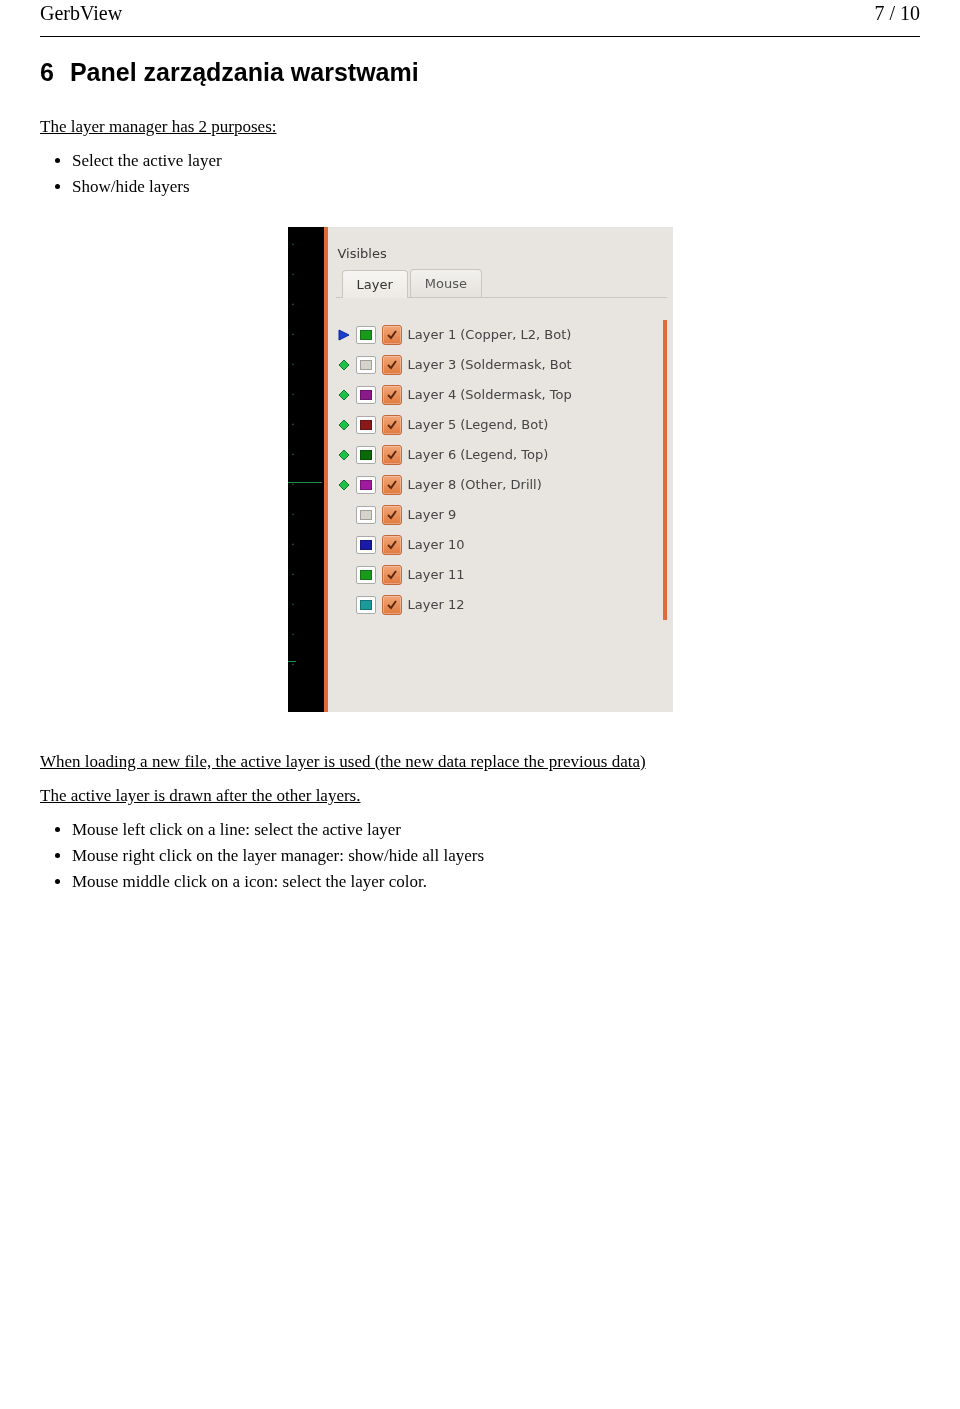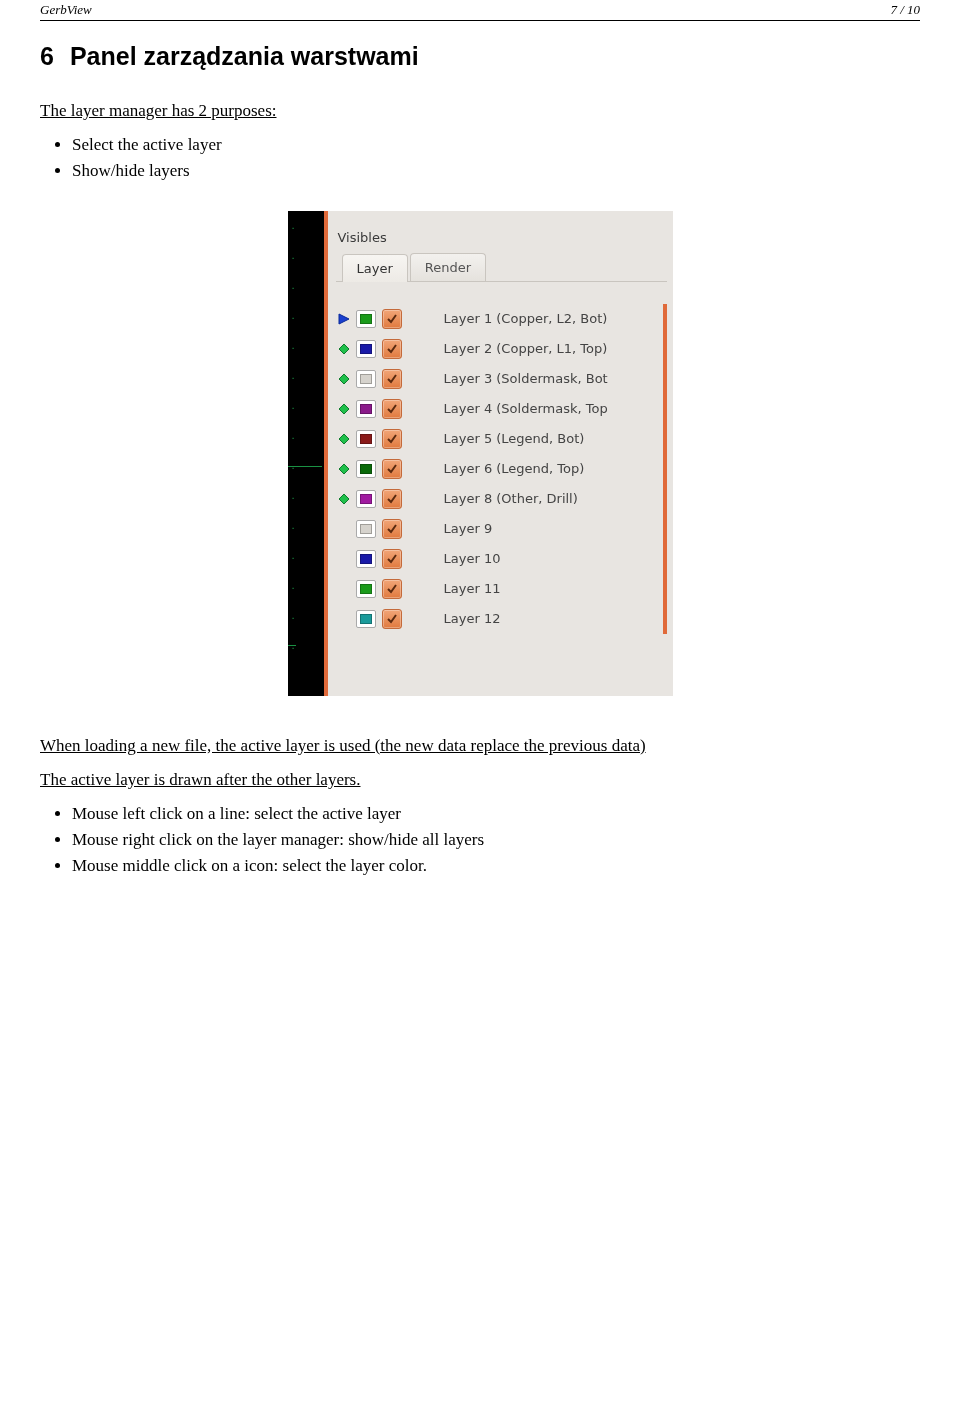--- a/index.html
+++ b/index.html
@@ -13,25 +13,24 @@
   }
   .page {
     padding: 0 40px 40px 40px;
     min-height: 1409px;
     position: relative;
   }
   .header-row {
     display: flex;
     justify-content: space-between;
     align-items: baseline;
-    font-size: 13px;
+    font-size: 20px;
     border-bottom: 1px solid #000;
     padding-top: 2px;
-    padding-bottom: 2px;
-    font-style: italic;
+    padding-bottom: 11px;
   }
   .section-heading {
     font-family: Arial, Helvetica, sans-serif;
     font-size: 25px;
     font-weight: bold;
     margin-bottom: 30px;
   }
   .section-num { margin-right: 16px; }
   .body-text { margin: 14px 0; text-decoration: underline; }
   .note-label { margin: 10px 0 18px 0; }
@@ -156,21 +155,21 @@
     width: 18px; height: 18px;
     border: 1px solid #c46a3a;
     border-radius: 3px;
     background: linear-gradient(#f2a678,#e07a3f);
     display: inline-flex;
     align-items: center;
     justify-content: center;
     box-shadow: inset 0 0 0 1px rgba(255,255,255,0.3);
   }
   .check svg { width: 12px; height: 12px; }
-  .layer-label { flex: 0 0 auto; color: #444; margin-left: 36px; }
+  .layer-label { flex: 0 0 auto; color: #444; }
 </style>
 </head>
 <body>
 
 <div class="page">
   <div class="header-row">
     <span>GerbView</span>
     <span>7 / 10</span>
   </div>
 
@@ -202,54 +201,38 @@
         <div class="rule-dot">.</div>
           <div class="rule-dot">.</div>
           <div class="rule-dot">.</div>
         <div class="rule-hline"></div>
         <div class="rule-tick" style="top:434px;"></div>
       </div>
       <div class="panel">
         <div class="panel-title">Visibles</div>
         <div class="tabs-row">
           <div class="tab active">Layer</div>
-          <div class="tab">Render</div>
+          <div class="tab">Mouse</div>
         </div>
         <div class="layer-list" id="layer-list">
             <div class="layer-row">
               <span class="arrow">
                 <svg viewBox="0 0 12 12">
                   <polygon points="1,1 11,6 1,11" fill="#1a3fcf" stroke="#0a2a99"></polygon>
                 </svg>
               </span>
               <span class="swatch">
                 <span class="swatch-inner" style="background: rgb(26, 154, 26);"></span>
               </span>
               <span class="check">
                 <svg viewBox="0 0 12 12">
                   <polyline points="2,6 5,9 10,2" fill="none" stroke="#5a2a10" stroke-width="2"></polyline>
                 </svg>
               </span>
               <span class="layer-label">Layer 1 (Copper, L2, Bot)</span>
-            </div>
-            <div class="layer-row">
-              <span class="arrow">
-                <svg viewBox="0 0 12 12">
-                  <polygon points="6,1 11,6 6,11 1,6" fill="#1fbf4a" stroke="#0d7a2c"></polygon>
-                </svg>
-              </span>
-              <span class="swatch">
-                <span class="swatch-inner" style="background: rgb(26, 26, 168);"></span>
-              </span>
-              <span class="check">
-                <svg viewBox="0 0 12 12">
-                  <polyline points="2,6 5,9 10,2" fill="none" stroke="#5a2a10" stroke-width="2"></polyline>
-                </svg>
-              </span>
-              <span class="layer-label">Layer 2 (Copper, L1, Top)</span>
             </div>
             <div class="layer-row">
               <span class="arrow">
                 <svg viewBox="0 0 12 12">
                   <polygon points="6,1 11,6 6,11 1,6" fill="#1fbf4a" stroke="#0d7a2c"></polygon>
                 </svg>
               </span>
               <span class="swatch">
                 <span class="swatch-inner" style="background: rgb(214, 211, 205);"></span>
               </span>

